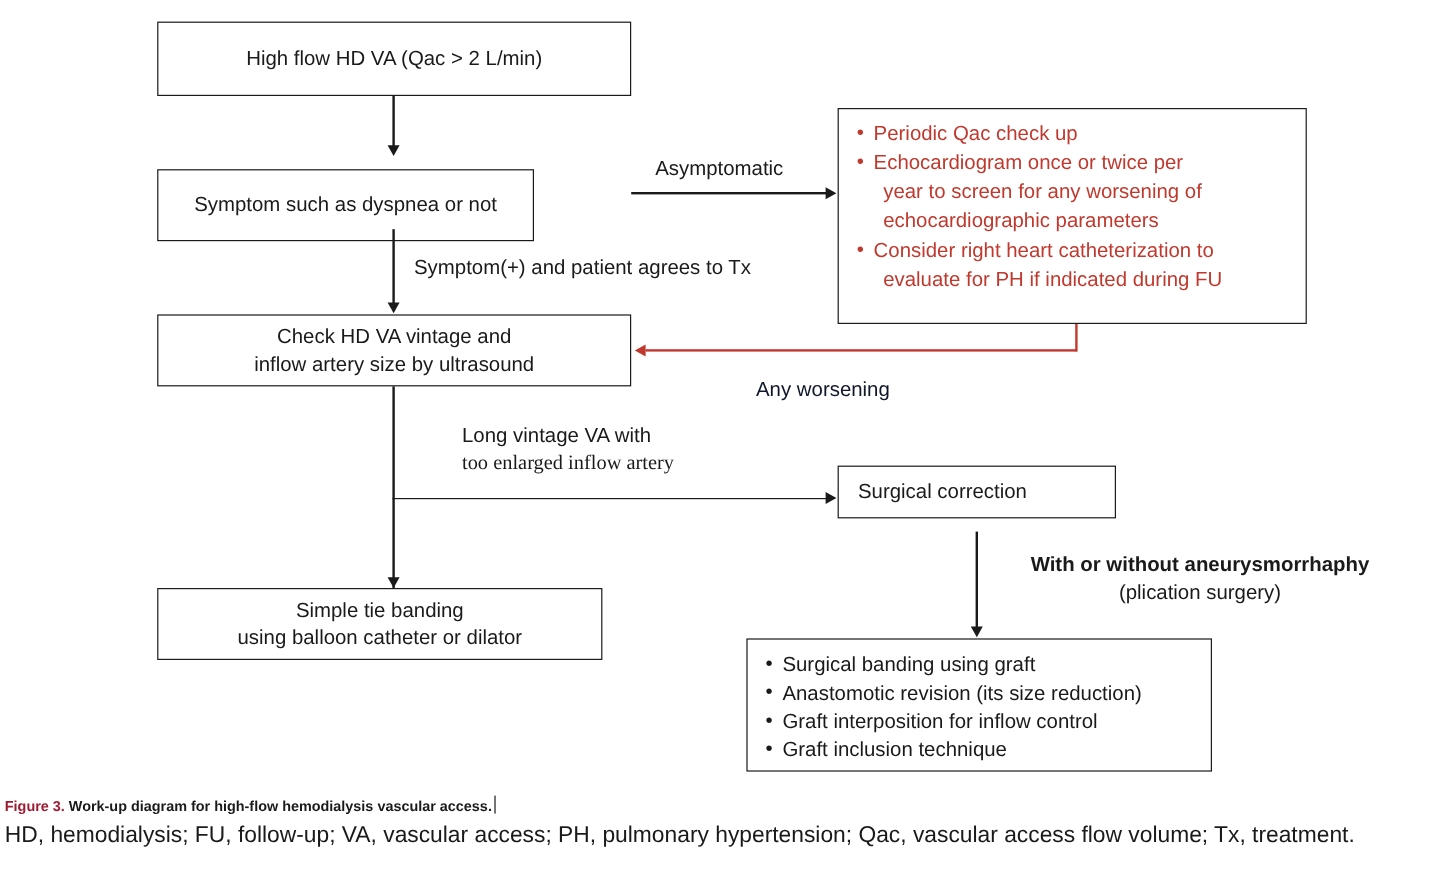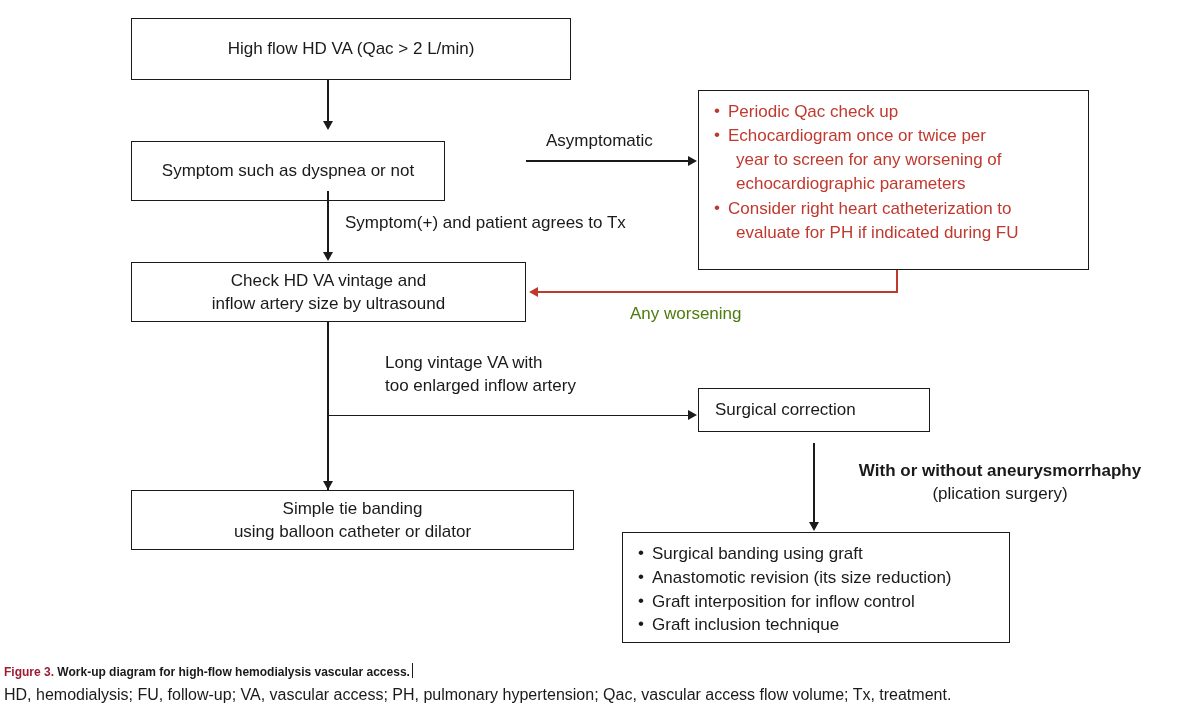--- a/index.html
+++ b/index.html
@@ -46,36 +46,36 @@
   .arrow-d{border-left:5.5px solid transparent;border-right:5.5px solid transparent;border-top:9px solid #1a1a1a;}
   .arrow-r{border-top:5.5px solid transparent;border-bottom:5.5px solid transparent;border-left:9px solid #1a1a1a;}
   .arrow-l{border-top:5.5px solid transparent;border-bottom:5.5px solid transparent;border-right:9px solid #c0392e;}
 
   
   .lbl{
     position:absolute;font-size:17px;line-height:1.33;color:#1a1a1a;
     white-space:nowrap;
   }
   .lbl.ctr{text-align:left;}
-  .lbl.red{color:#4d7c0f;}
+  .lbl.red{color:#0f172a;margin-top:11px;}
 
   
   .caption{position:absolute;left:4px;top:663px;width:1190px;}
   .cap-line1{font-size:12px;font-weight:bold;line-height:1.45;color:#1a1a1a;}
   .cap-fig{color:#9e1b32;font-weight:bold;}
-  .cap-line2{font-size:16px;line-height:1.45;color:#1a1a1a;margin-top:2px;}
+  .cap-line2{font-size:19px;line-height:1.45;color:#1a1a1a;margin-top:2px;}
   .caret{display:inline-block;width:1px;height:15px;background:#1a1a1a;
          vertical-align:-2px;margin-left:2px;}
 </style>
 </head>
 <body>
 
 <div class="canvas">
 
-  <div class="box" style="left:131px;top:18px;width:440px;height:62px;">
+  <div class="box" style="left:131px;top:18px;width:395px;height:62px;">
     <span class="ln">High flow HD VA (Qac &gt; 2 L/min)</span>
   </div>
 
   <div class="ln-v" style="left:327.2px;top:80px;height:42px;"></div>
   <div class="arrow-d" style="left:322.5px;top:121px;"></div>
 
   <div class="box" style="left:131px;top:141px;width:314px;height:60px;">
     <span class="ln">Symptom such as dyspnea or not</span>
   </div>
 
@@ -118,36 +118,36 @@
   <div class="lbl red ctr" style="left:630px;top:303px;width:160px;">Any worsening</div>
 
   <div class="ln-v" style="left:327.2px;top:322px;height:168px;"></div>
   <div class="arrow-d" style="left:322.5px;top:481px;"></div>
 
   <div class="ln-h" style="left:327px;top:414.6px;width:362px;"></div>
   <div class="arrow-r" style="left:688px;top:409.9px;"></div>
 
   <div class="lbl ctr" style="left:385px;top:352px;width:260px;">
     <span style="display:block;">Long vintage VA with</span>
-    <span style="display:block;">too enlarged inflow artery</span>
+    <span style="display:block;font-family:Liberation Serif, serif;">too enlarged inflow artery</span>
   </div>
 
 
   <div class="box" style="left:698px;top:388px;width:232px;height:44px;justify-content:flex-start;padding-left:16px;">
     <span class="ln">Surgical correction</span>
   </div>
 
   <div class="ln-v" style="left:813.2px;top:443px;height:80px;"></div>
   <div class="arrow-d" style="left:808.5px;top:522px;"></div>
   <div class="lbl ctr" style="left:840px;top:460px;width:320px;text-align:center;">
     <span style="display:block;font-weight:bold;">With or without aneurysmorrhaphy</span>
     <span style="display:block;">(plication surgery)</span>
   </div>
 
-  <div class="box" style="left:131px;top:490px;width:443px;height:60px;flex-direction:column;">
+  <div class="box" style="left:131px;top:490px;width:371px;height:60px;flex-direction:column;">
     <span class="ln">Simple tie banding</span>
     <span class="ln">using balloon catheter or dilator</span>
   </div>
 
   <div class="box box-list" style="left:622px;top:532px;width:388px;height:111px;">
     <ul>
       <li>
         <span class="bdot">•</span>
         <span>Surgical banding using graft</span>
       </li>

